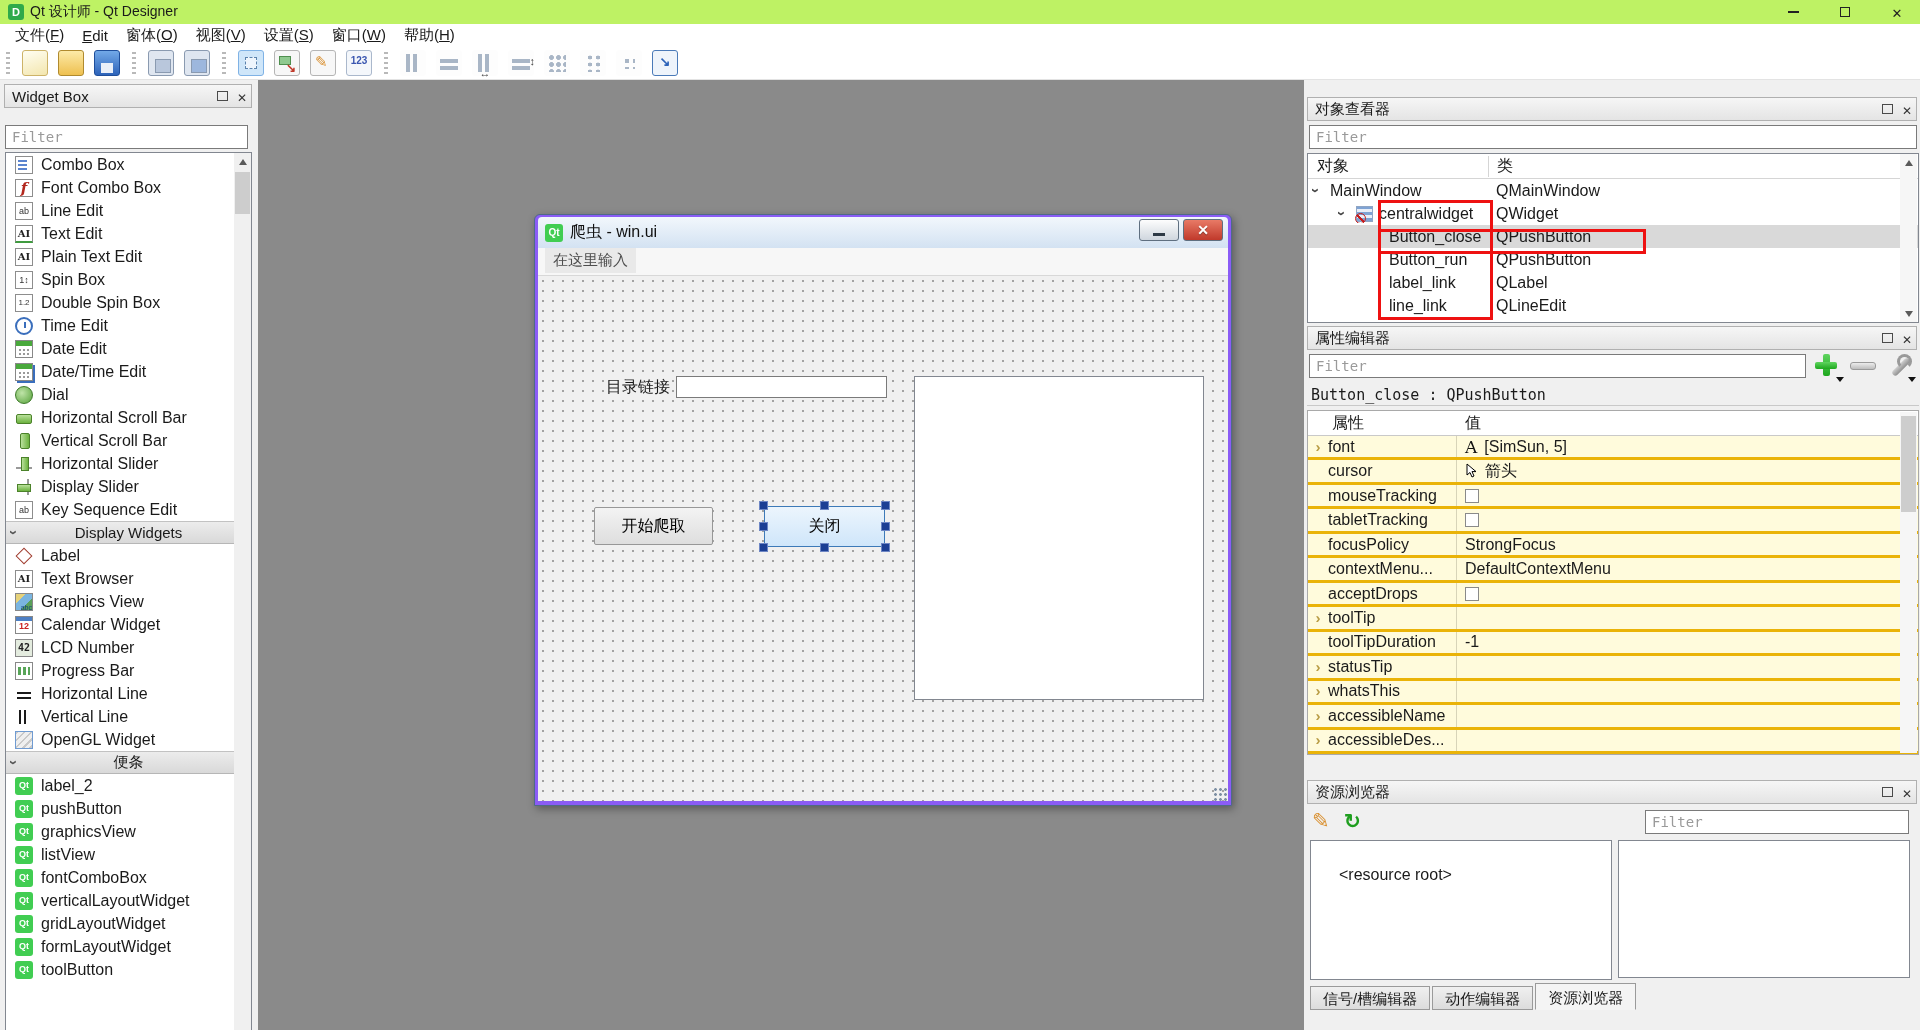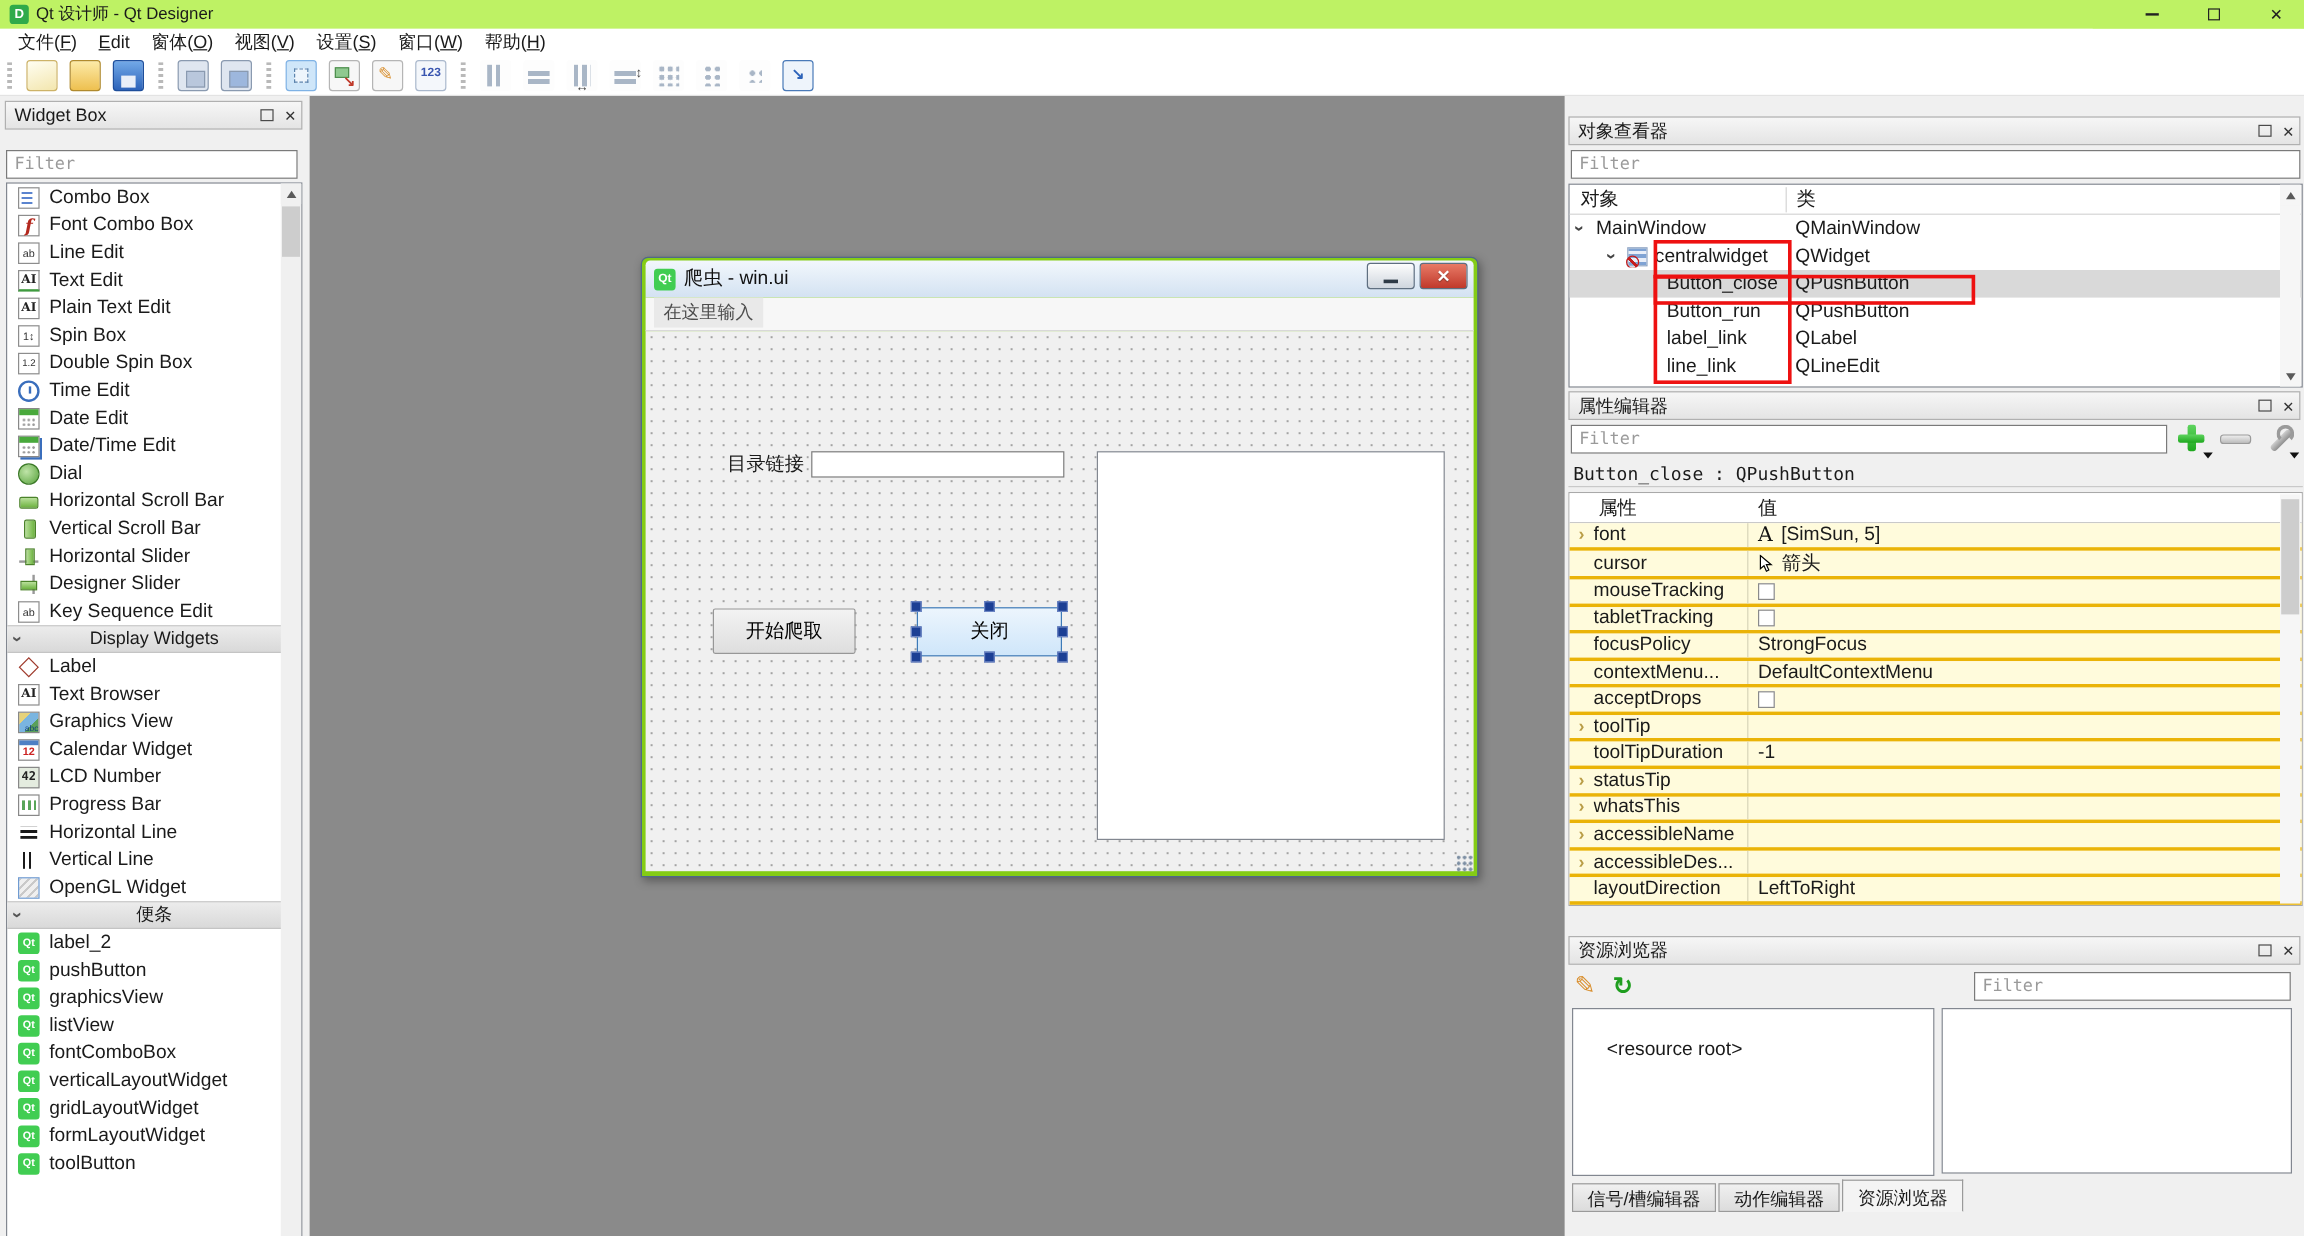--- a/index.html
+++ b/index.html
@@ -113,21 +113,21 @@
   .i-qt::after { content:"Qt"; position:absolute; inset:0; text-align:center; font-size:9px; font-weight:bold; color:#fff; line-height:17px; }
 
   
   .sb-v { position:absolute; width:17px; background:#f0f0f0; }
   .sb-btn { position:absolute; left:0; width:17px; height:17px; display:flex; align-items:center; justify-content:center; background:#f0f0f0; }
   .tri-up { width:0; height:0; border-left:4.5px solid transparent; border-right:4.5px solid transparent; border-bottom:6px solid #5a5a5a; }
   .tri-down { width:0; height:0; border-left:4.5px solid transparent; border-right:4.5px solid transparent; border-top:6px solid #5a5a5a; }
   .sb-thumb { position:absolute; left:1px; width:15px; background:#cdcdcd; }
 
   
-  #form-window { position:absolute; left:276px; top:134px; width:698px; height:517px; background:#84cc16; border:1px solid #4f6a88; border-radius:6px 6px 0 0; box-shadow:2px 3px 8px rgba(0,0,0,.35); }
+  #form-window { position:absolute; left:276px; top:134px; width:698px; height:592px; background:#8b5cf6; border:1px solid #4f6a88; border-radius:6px 6px 0 0; box-shadow:2px 3px 8px rgba(0,0,0,.35); }
   #fw-titlebar { position:absolute; left:3px; top:2px; right:3px; height:31px; border-radius:4px 4px 0 0; background:linear-gradient(#f2f7fc,#d3e2f2); display:flex; align-items:center; padding-left:7px; }
   #fw-qticon { width:18px; height:18px; background:#41cd52; border-radius:3px; position:relative; margin-right:7px; }
   #fw-qticon::after { content:"Qt"; position:absolute; inset:0; color:#fff; font-weight:bold; font-size:10px; text-align:center; line-height:18px; }
   #fw-title { font-size:16px; color:#111; }
   .fw-btn { position:absolute; top:4px; width:40px; height:22px; border:1px solid #5f6f80; border-radius:3px; display:flex; align-items:center; justify-content:center; }
   #fw-min { right:52px; background:linear-gradient(#fdfdfd,#cfd6de); }
   #fw-min::after { content:""; width:12px; height:3px; background:#2e3a46; margin-top:8px; }
   #fw-close { right:8px; background:linear-gradient(#e87a66,#c0392b); }
   #fw-close::after { content:"\2715"; color:#fff; font-weight:bold; font-size:14px; text-shadow:0 1px 1px rgba(0,0,0,.4); }
   #fw-menubar { position:absolute; left:3px; right:3px; top:33px; height:28px; background:#f7f7f7; border-bottom:1px solid #d8d8d8; display:flex; align-items:flex-start; padding-left:7px; }
@@ -323,21 +323,21 @@
     <div class="wb-row">
         <span class="wi i-vscroll"></span>
         <span>Vertical Scroll Bar</span>
       </div>
     <div class="wb-row">
         <span class="wi i-hslider"></span>
         <span>Horizontal Slider</span>
       </div>
     <div class="wb-row">
         <span class="wi i-vslider"></span>
-        <span>Designer Slider</span>
+        <span>Display Slider</span>
       </div>
     <div class="wb-row">
         <span class="wi boxed i-keyseq"></span>
         <span>Key Sequence Edit</span>
       </div>
     <div class="wb-cat">
         <span class="chev-down"></span>
         <span>Display Widgets</span>
       </div>
     <div class="wb-row">
@@ -651,27 +651,20 @@
     </div>
     <div class="pe-row">
       <span class="pe-gutter">
           <span class="pe-chev"></span>
         </span>
       <span class="pe-name">accessibleDes...</span>
       <span class="pe-value">
           <span></span>
         </span>
     </div>
-    <div class="pe-row">
-      <span class="pe-gutter"></span>
-      <span class="pe-name">layoutDirection</span>
-      <span class="pe-value">
-          <span>LeftToRight</span>
-        </span>
-    </div>
   </div>
   <div class="sb-v" style="left:596px; top:332px; height:341px; background:#f6f6f6;">
     <span class="sb-thumb" style="top:4px; height:96px;"></span>
   </div>
 
   <div class="panel-header" id="rb-header">
     <span>资源浏览器</span>
     <span class="dock-btns">
       <span class="dock-float"></span>
       <span class="dock-close"></span>

